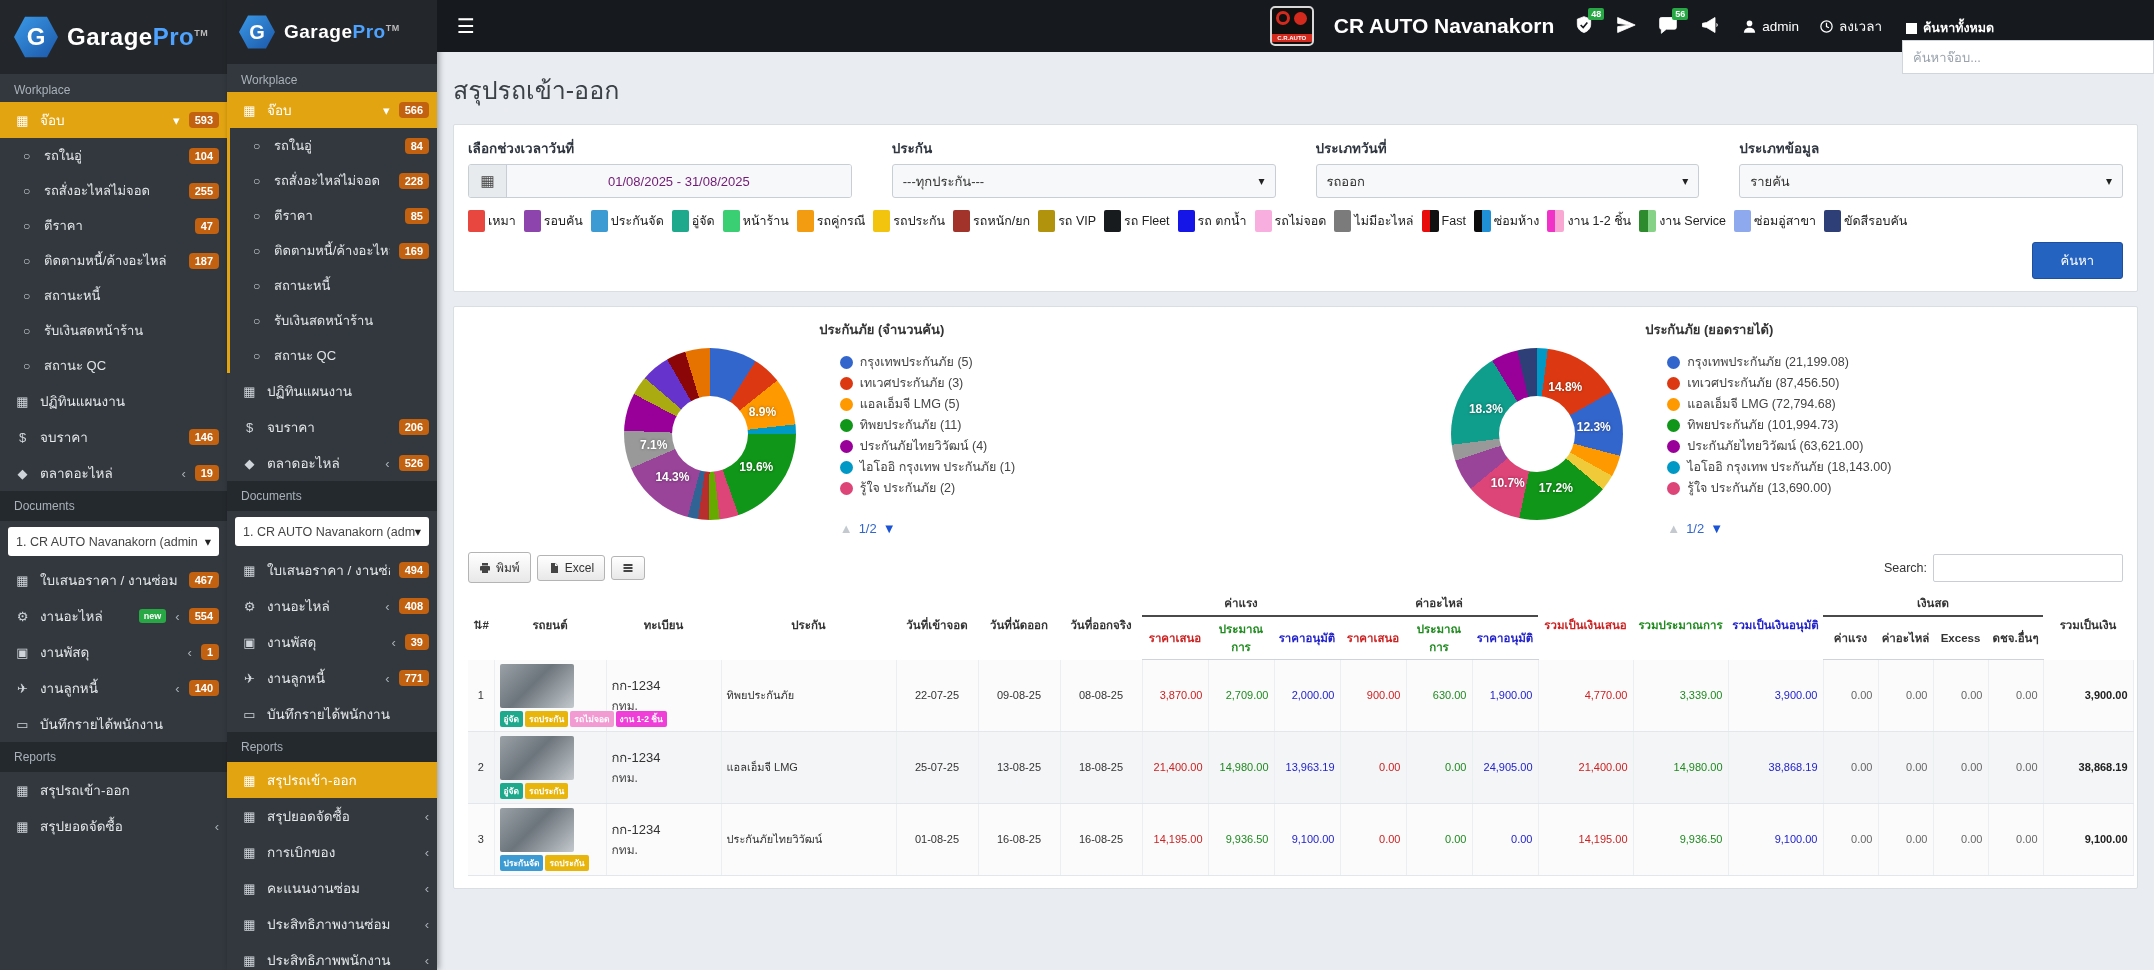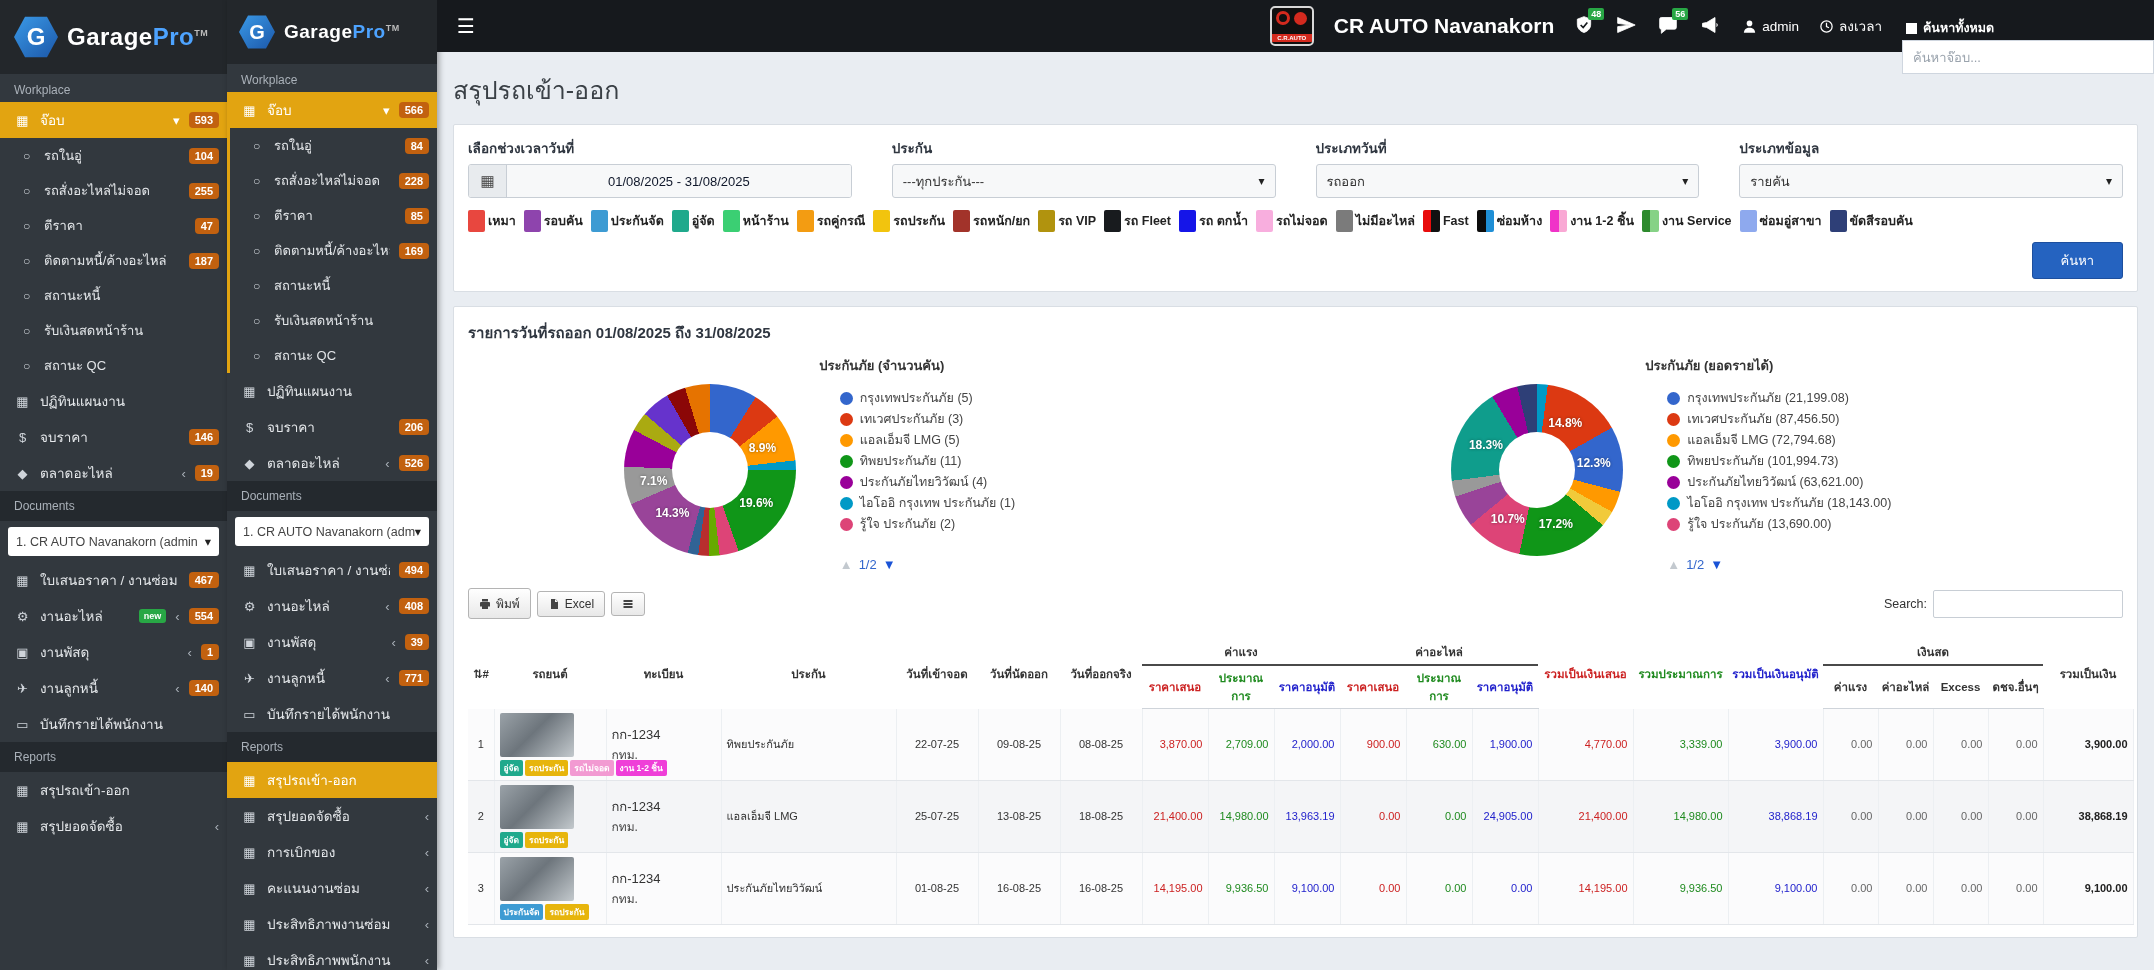--- a/index.html
+++ b/index.html
@@ -70,30 +70,30 @@
   #main { position:absolute; left:437px; right:0; top:52px; bottom:0; padding:14px 16px; overflow:hidden; }
   #page-title { font-size:25px; color:#3a4046; margin:4px 0 14px; font-weight:normal; }
   .card { background:#fff; border:1px solid #d9dee4; border-radius:2px; padding:12px 14px; margin-bottom:14px; }
 
   .filter-grid { display:grid; grid-template-columns:1fr 1fr 1fr 1fr; column-gap:40px; row-gap:10px; }
   .f-label { font-size:13.5px; font-weight:bold; color:#2f3640; margin-bottom:5px; }
   .date-input { display:flex; border:1px solid #c8ced5; border-radius:3px; overflow:hidden; height:34px; cursor:pointer; }
   .date-input .ic { width:38px; background:#e8ebee; border-right:1px solid #c8ced5; display:flex;
     align-items:center; justify-content:center; color:#444; font-size:15px; }
   .date-input .val { flex:1; display:flex; align-items:center; justify-content:center; font-size:13px;
-    color:#0f172a; background:#f7f8f9; }
+    color:#701a75; background:#f7f8f9; }
   .sel { height:34px; border:1px solid #c8ced5; border-radius:3px; background:#f7f8f9; display:flex;
     align-items:center; padding:0 10px; font-size:13px; color:#333; cursor:pointer; }
   .sel .lbl { flex:1; }
   .sel .caret { color:#222; font-size:12px; }
 
   #legend-row { display:flex; flex-wrap:wrap; align-items:center; gap:2px 4px; margin-top:12px; }
   .lg-item { display:flex; align-items:center; gap:3px; margin-right:4px; }
   .lg-sw { width:17px; height:22px; border-radius:2px; flex:0 0 auto; }
-  .lg-lb { font-size:12.5px; font-weight:bold; color:#222; white-space:nowrap; }
+  .lg-lb { font-size:12.5px; font-weight:normal; color:#222; white-space:nowrap; }
   #filter-actions { display:flex; justify-content:flex-end; margin-top:10px; }
   #search-btn { background:#2563c0; color:#fff; border:1px solid #1d4f9e; border-radius:3px;
     font-size:13px; padding:7px 28px; cursor:pointer; font-family:inherit; }
 
   #report-header { font-size:15px; font-weight:bold; color:#2f3640; margin:2px 0 10px; }
   #charts { display:flex; }
   .chart-half { flex:1; }
   .chart-title { text-align:center; font-size:13px; font-weight:bold; color:#333; margin-bottom:8px; }
   .chart-body { display:flex; justify-content:center; gap:44px; }
   .donut-wrap { position:relative; width:172px; height:172px; flex:0 0 auto; }
@@ -102,21 +102,21 @@
     background:#fff; border-radius:50%; }
   .pct { position:absolute; color:#fff; font-size:12px; font-weight:bold; transform:translate(-50%,-50%);
     text-shadow:0 0 3px rgba(0,0,0,.45); }
   .pie-legend { width:300px; font-size:12.5px; color:#444; padding-top:4px; }
   .pl-item { display:flex; align-items:center; gap:7px; line-height:21px; }
   .pl-dot { width:13px; height:13px; border-radius:50%; flex:0 0 auto; }
   .pl-pager { margin-top:22px; font-size:13px; color:#3366cc; display:flex; align-items:center; gap:6px; }
   .pl-pager .up { color:#c3c9cf; cursor:pointer; }
   .pl-pager .dn { color:#1a53d6; cursor:pointer; }
 
-  #table-toolbar { display:flex; align-items:center; margin:16px 0 21px; }
+  #table-toolbar { display:flex; align-items:center; margin:16px 0 8px; }
   .btn-light { background:linear-gradient(#ffffff,#e8e8e8); border:1px solid #b4b4b4; border-radius:3px;
     font-size:12px; color:#333; padding:5px 10px; margin-right:6px; cursor:pointer; display:flex;
     align-items:center; gap:5px; font-family:inherit; }
   #tb-search { margin-left:auto; display:flex; align-items:center; gap:6px; font-size:12.5px; color:#333; }
   #tb-search input { width:190px; height:28px; border:1px solid #c8ced5; border-radius:2px; padding:0 6px; }
 
   table { width:100%; border-collapse:collapse; table-layout:fixed; font-size:11px; color:#333; }
   th { font-size:11.5px; font-weight:bold; padding:3px 2px; text-align:center; vertical-align:middle; background:#fff; }
   th.grp { border-bottom:2px solid #4a4a4a; }
   th.red, td.red { color:#cc2222; }
@@ -539,21 +539,20 @@
           <span class="lg-sw" style="background: rgb(46, 63, 119);"></span>
           <span class="lg-lb">ขัดสีรอบคัน</span>
         </span>
       </div>
     <div id="filter-actions">
       <button id="search-btn">ค้นหา</button>
     </div>
   </div>
 
   <div class="card">
-    <div id="report-header">รายการวันที่รถออก 01/08/2025 ถึง 31/08/2025</div>
     <div id="charts">
         <div class="chart-half">
           <div class="chart-title">ประกันภัย (จำนวนคัน)</div>
           <div class="chart-body">
             <div class="donut-wrap">
               <div class="donut" style="background: conic-gradient(rgb(51, 102, 204) 0%, rgb(51, 102, 204) 8.9%, rgb(220, 57, 18) 8.9%, rgb(220, 57, 18) 14.3%, rgb(255, 153, 0) 14.3%, rgb(255, 153, 0) 23.2%, rgb(0, 153, 198) 23.2%, rgb(0, 153, 198) 25%, rgb(16, 150, 24) 25%, rgb(16, 150, 24) 44.6%, rgb(221, 68, 119) 44.6%, rgb(221, 68, 119) 48.2%, rgb(102, 170, 0) 48.2%, rgb(102, 170, 0) 50.2%, rgb(184, 46, 46) 50.2%, rgb(184, 46, 46) 52.2%, rgb(49, 99, 149) 52.2%, rgb(49, 99, 149) 54.2%, rgb(153, 68, 153) 54.2%, rgb(153, 68, 153) 68.5%, rgb(153, 153, 153) 68.5%, rgb(153, 153, 153) 75.6%, rgb(153, 0, 153) 75.6%, rgb(153, 0, 153) 82.7%, rgb(170, 170, 17) 82.7%, rgb(170, 170, 17) 86.3%, rgb(102, 51, 204) 86.3%, rgb(102, 51, 204) 91.7%, rgb(139, 7, 7) 91.7%, rgb(139, 7, 7) 95.3%, rgb(230, 115, 0) 95.3%, rgb(230, 115, 0) 100%);"></div>
               <div class="hole"></div>
               <span class="pct" style="left: 138.661px; top: 64.187px;">8.9%</span>
               <span class="pct" style="left: 132.531px; top: 118.922px;">19.6%</span>
               <span class="pct" style="left: 48.7099px; top: 129.11px;">14.3%</span>

